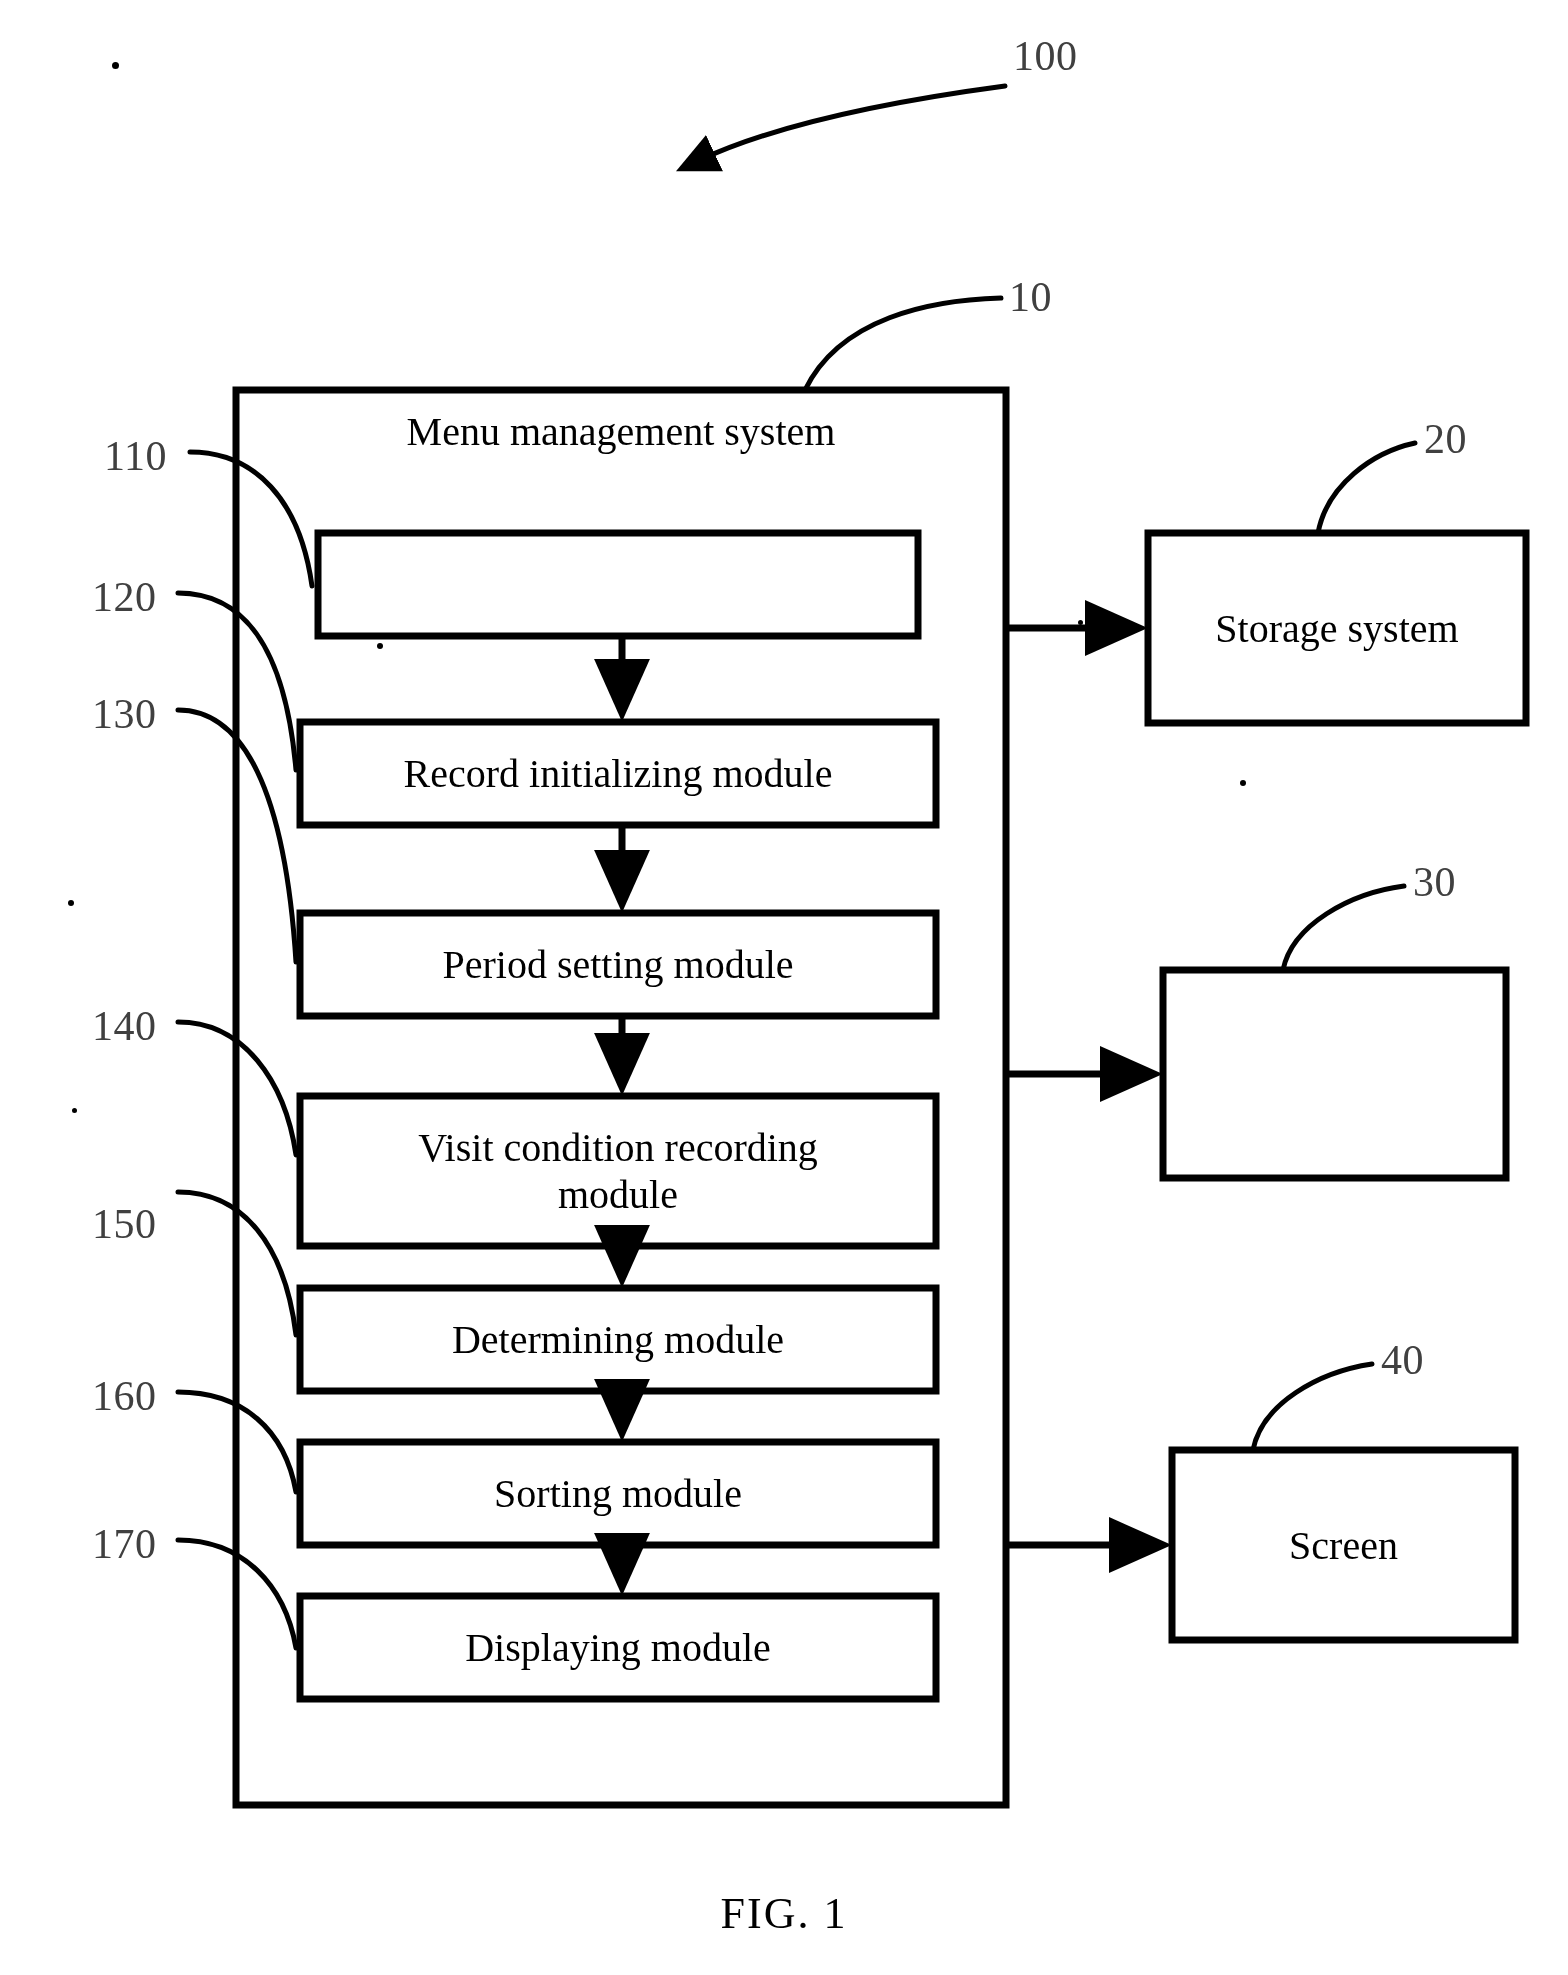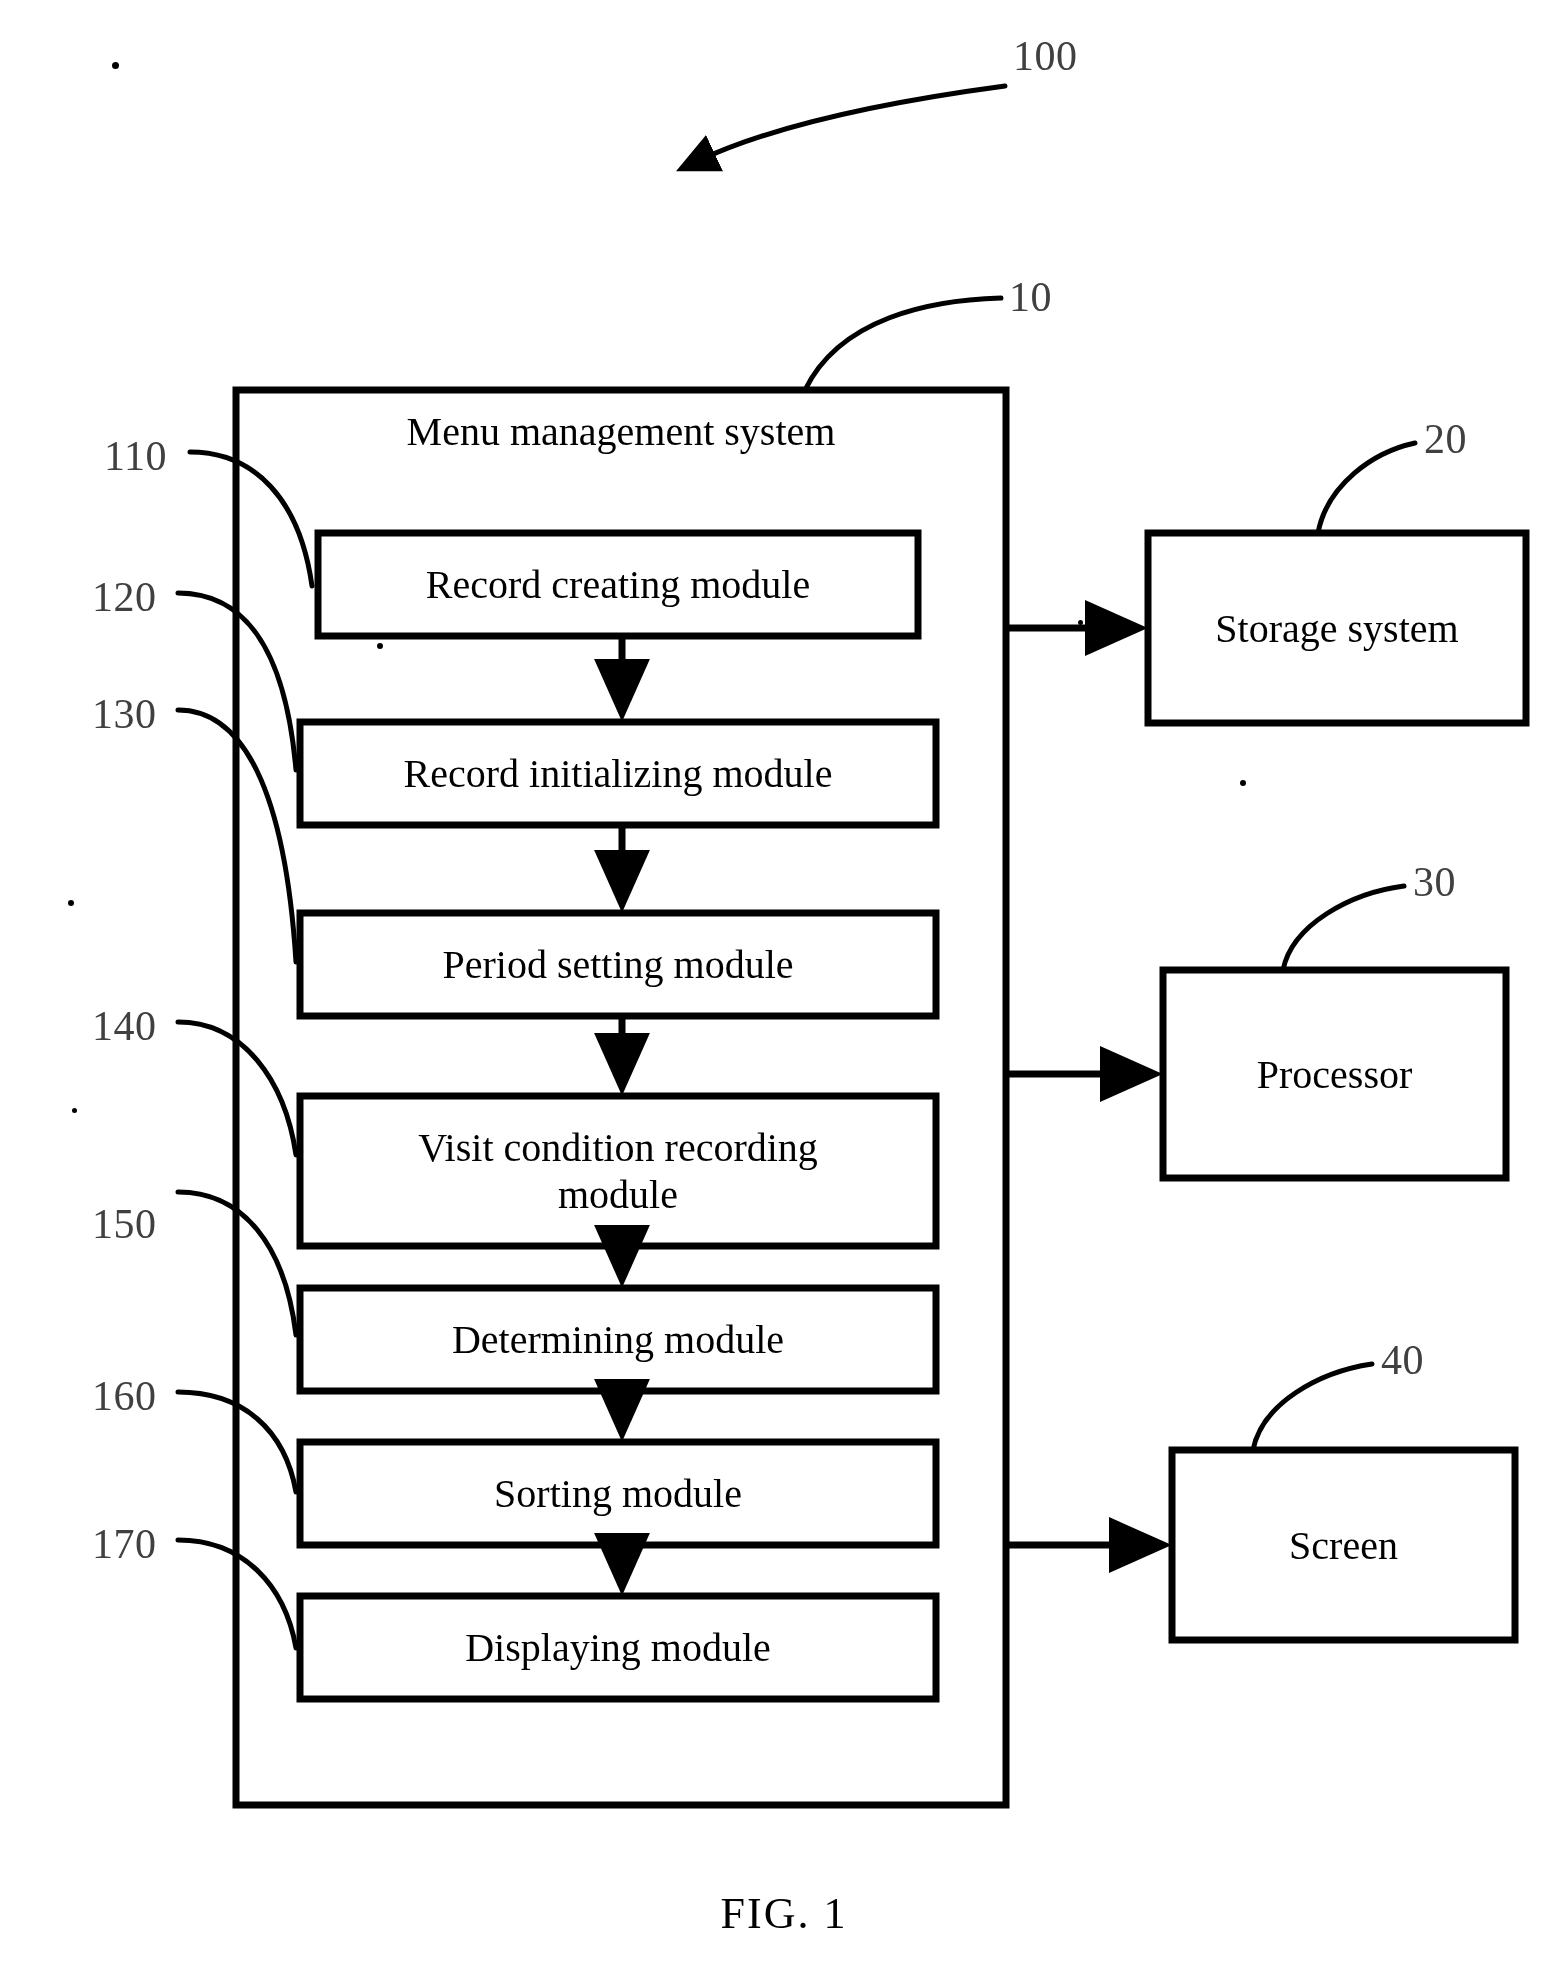--- a/index.html
+++ b/index.html
@@ -121,39 +121,37 @@
     <path d="M 178 1392 C 243 1392 285 1430 296 1492" fill="none" stroke="#000" stroke-width="5" stroke-linecap="round"></path>
     <path d="M 178 1540 C 243 1540 285 1585 296 1648" fill="none" stroke="#000" stroke-width="5" stroke-linecap="round"></path>
   </svg>
 
   <div class="numeral" style="left:1013px; top:32px;">100</div>
 
   <div class="numeral" style="left:1009px; top:273px;">10</div>
 
   <div class="sys-title" style="left:316px; top:408px;">Menu management system</div>
 
-  <div class="box-label" style="left:318px; top:533px; width:600px; height:103px;">Record creating module</div>
   <div class="box-label" style="left:300px; top:722px; width:636px; height:103px;">Record initializing module</div>
   <div class="box-label" style="left:300px; top:913px; width:636px; height:103px;">Period setting module</div>
   <div class="box-label" style="left:300px; top:1096px; width:636px; height:150px; white-space:pre-line;">Visit condition recording
 module</div>
   <div class="box-label" style="left:300px; top:1288px; width:636px; height:103px;">Determining module</div>
   <div class="box-label" style="left:300px; top:1442px; width:636px; height:103px;">Sorting module</div>
   <div class="box-label" style="left:300px; top:1596px; width:636px; height:103px;">Displaying module</div>
 
   <div class="numeral" style="left:104px; top:432px;">110</div>
   <div class="numeral" style="left:92px; top:573px;">120</div>
   <div class="numeral" style="left:92px; top:690px;">130</div>
   <div class="numeral" style="left:92px; top:1002px;">140</div>
   <div class="numeral" style="left:92px; top:1200px;">150</div>
   <div class="numeral" style="left:92px; top:1372px;">160</div>
   <div class="numeral" style="left:92px; top:1520px;">170</div>
 
   <div class="box-label" style="left:1148px; top:533px; width:378px; height:190px;">Storage system</div>
-  <div class="box-label" style="left:1163px; top:970px; width:343px; height:208px;">Processor</div>
   <div class="box-label" style="left:1172px; top:1450px; width:343px; height:190px;">Screen</div>
 
   <div class="numeral" style="left:1424px; top:415px;">20</div>
   <div class="numeral" style="left:1413px; top:858px;">30</div>
   <div class="numeral" style="left:1381px; top:1336px;">40</div>
 
   <div class="fig-caption" style="left:584px; top:1852px;margin-top:36px;">FIG. 1</div>
 
   <div class="speck" style="left:112px; top:62px; width:7px; height:7px;"></div>
   <div class="speck" style="left:377px; top:643px; width:6px; height:6px;"></div>

